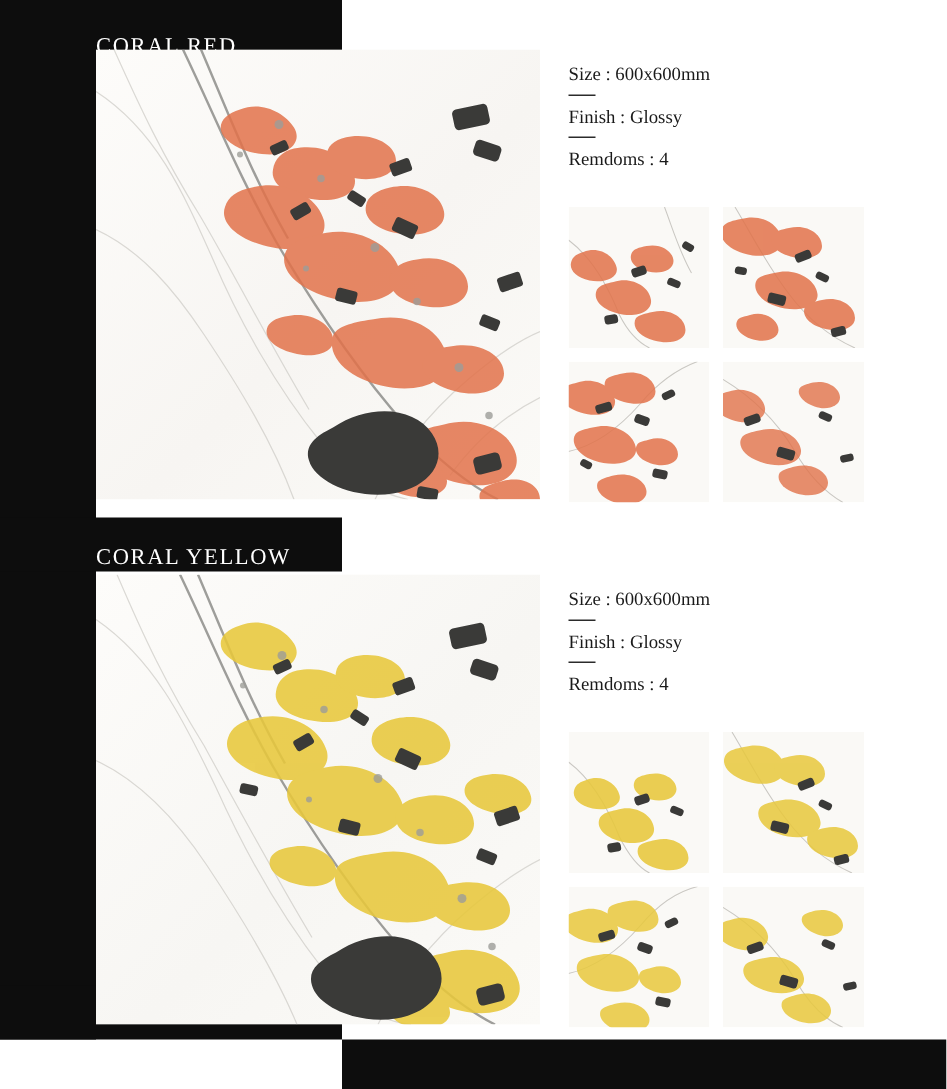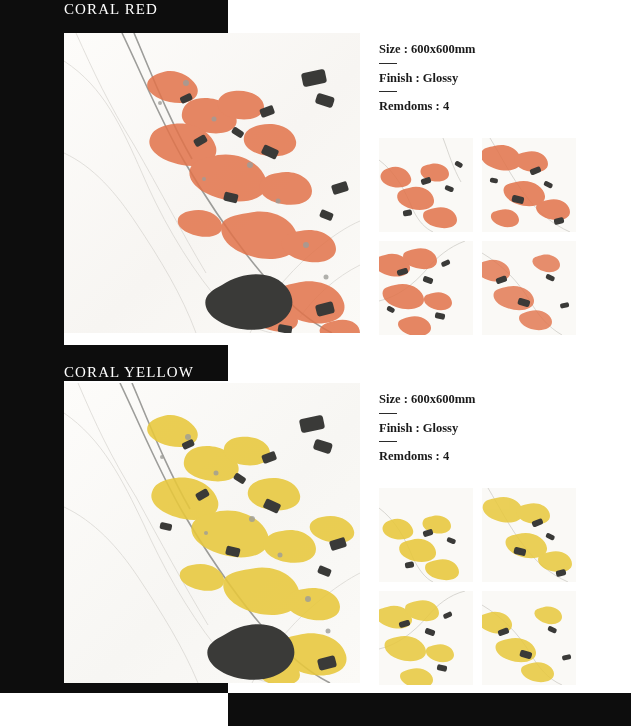--- a/index.html
+++ b/index.html
@@ -34,34 +34,34 @@
   #panel-right-bottom { left: 228px; top: 693px; width: 403px; height: 33px; background:#0d0d0d; }
 
   .section-title {
     position: absolute;
     color: #ffffff;
     font-family: "Liberation Serif", serif;
     font-size: 15px;
     letter-spacing: 1.1px;
     line-height: 1;
   }
-  #title-red    { left: 64px; top: 2px; }
+  #title-red    { left: 64px; top: 24px; }
   #title-yellow { left: 64px; top: 365px; }
 
   
   .main-tile {
     position: absolute;
     border: 0;
     overflow: hidden;
   }
   #tile-red-main    { left: 64px; top: 33px;  width: 296px; height: 300px; }
   #tile-yellow-main { left: 64px; top: 383px; width: 296px; height: 300px; }
 
   
-  .spec-block { position: absolute; width: 200px; font-weight: bold; }
+  .spec-block { position: absolute; width: 200px; }
   #spec-red    { left: 379px; top: 42px; }
   #spec-yellow { left: 379px; top: 392px; }
 
   .spec-line {
     font-family: "Liberation Serif", serif;
     font-size: 12.5px;
     color: #1a1a1a;
     margin: 0 0 5px 0;
     line-height: 1.25;
   }

